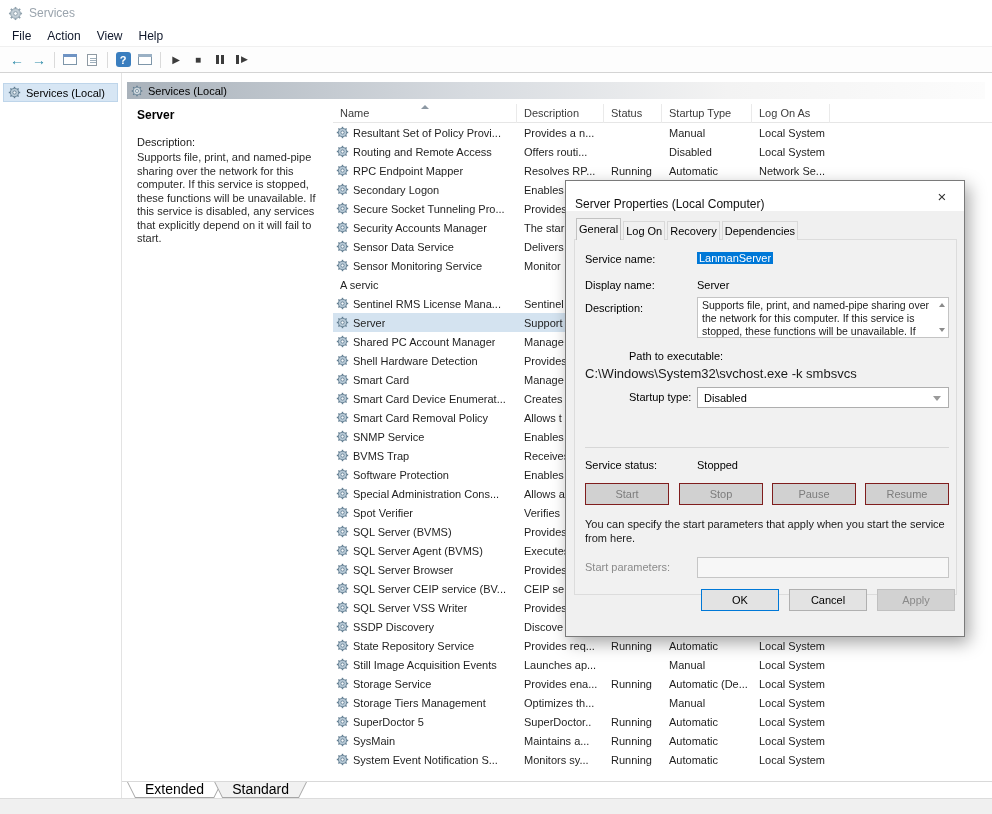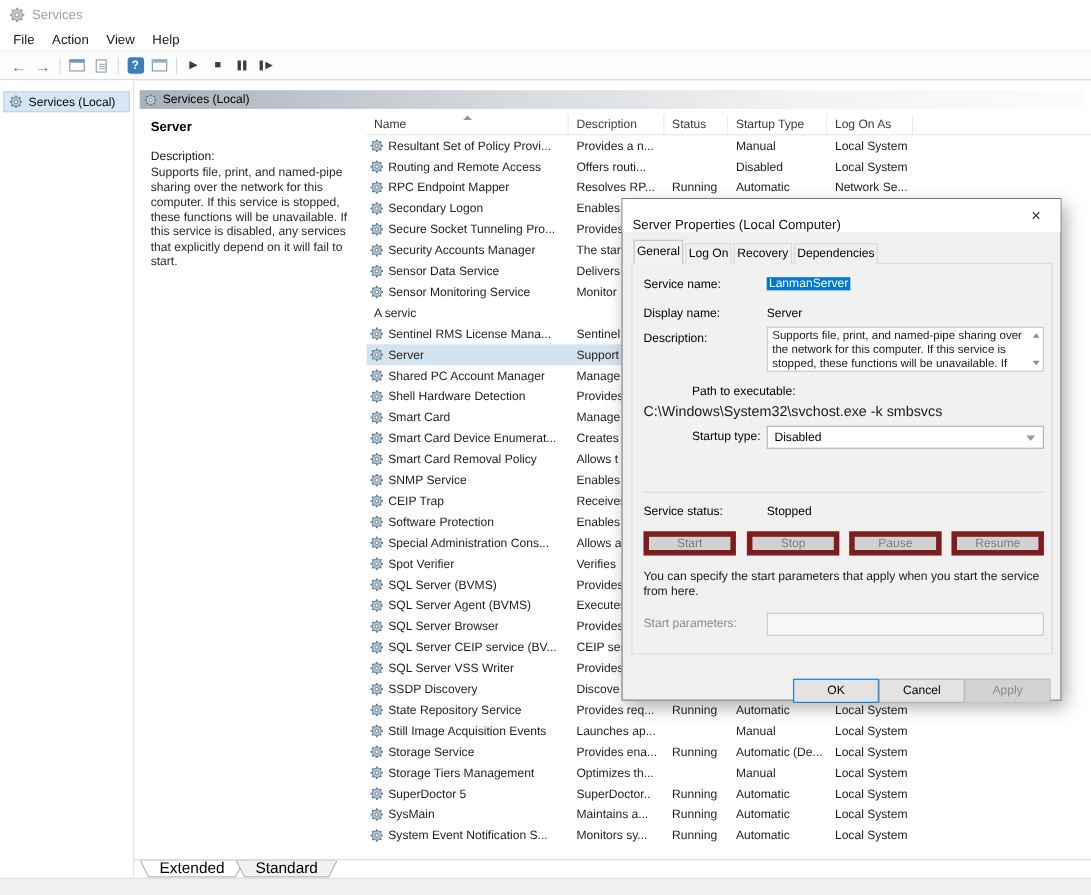--- a/index.html
+++ b/index.html
@@ -87,27 +87,27 @@
   .lab.dis{color:#8a8a8a;}
   .hl{background:#0078d7;color:#fff;padding:0 2px;}
   .dbox{position:absolute;left:122px;top:57px;width:252px;height:41px;background:#fff;border:1px solid #c4c4c4;overflow:hidden;
         font-size:10.5px;line-height:13px;padding:1px 14px 0 4px;color:#1a1a1a;}
   .scroll-up{position:absolute;right:3px;top:5px;width:0;height:0;border-left:3px solid transparent;border-right:3px solid transparent;border-bottom:4px solid #8a8a8a;}
   .scroll-down{position:absolute;right:3px;bottom:5px;width:0;height:0;border-left:3px solid transparent;border-right:3px solid transparent;border-top:4px solid #8a8a8a;}
   .pathval{position:absolute;left:10px;top:126px;font-size:13px;color:#1a1a1a;white-space:nowrap;}
   .combo{position:absolute;left:122px;top:147px;width:252px;height:21px;background:#fff;border:1px solid #aeaeae;display:flex;align-items:center;padding-left:6px;font-size:11px;}
   .combo-arrow{position:absolute;right:7px;top:8px;width:0;height:0;border-left:4px solid transparent;border-right:4px solid transparent;border-top:5px solid #9a9a9a;}
   .gsep{position:absolute;left:10px;top:207px;width:364px;height:1px;background:#d7d7d7;}
-  .sbtn{position:absolute;top:243px;width:84px;height:22px;background:#d1d1d1;border:5px solid #7f1d1d;color:#7d7d7d;font-size:11px;
+  .sbtn{position:absolute;top:243px;width:84px;height:22px;background:#d1d1d1;border:1px solid #7f1d1d;color:#7d7d7d;font-size:11px;
         display:flex;align-items:center;justify-content:center;}
   .sb0{left:10px}.sb1{left:104px}.sb2{left:197px}.sb3{left:290px}
   .help-text{position:absolute;left:10px;top:277px;width:366px;font-size:11px;line-height:14px;color:#1a1a1a;}
   .params-input{position:absolute;left:122px;top:317px;width:252px;height:21px;background:#f7f7f7;border:1px solid #c6c6c6;font-size:11px;padding-left:5px;
         font-family:"Liberation Sans","DejaVu Sans",sans-serif;color:#555;}
-  .d-footer{position:absolute;left:0;right:9px;top:436px;height:24px;display:flex;justify-content:flex-end;}
+  .d-footer{position:absolute;left:0;right:9px;top:408px;height:24px;display:flex;justify-content:flex-end;gap:10px;}
   .fbtn{width:78px;height:22px;font-size:11px;display:flex;align-items:center;justify-content:center;}
   .fbtn.ok{background:#e3e3e3;border:1px solid #0078d7;}
   .fbtn.cancel{background:#e3e3e3;border:1px solid #b0b0b0;}
   .fbtn.apply{background:#d2d2d2;border:1px solid #c0c0c0;color:#8a8a8a;}
 </style>
 </head>
 <body>
 
 <div class="titlebar">
   <span class="gear" style="width:15px;height:15px;">
@@ -572,21 +572,21 @@
               <g stroke="#5e7a8e" stroke-width="1.8">
                 <line x1="8" y1="1" x2="8" y2="15"></line>
                 <line x1="1" y1="8" x2="15" y2="8"></line>
                 <line x1="3" y1="3" x2="13" y2="13"></line>
                 <line x1="13" y1="3" x2="3" y2="13"></line>
               </g>
               <circle cx="8" cy="8" r="5.2" fill="#b7c9d6" stroke="#5e7a8e"></circle>
               <circle cx="8" cy="8" r="2" fill="#f4f8fb" stroke="#5e7a8e"></circle>
             </svg>
       </span>
-      <span style="overflow:hidden;white-space:nowrap;">CEIP Trap</span>
+      <span style="overflow:hidden;white-space:nowrap;">BVMS Trap</span>
     </span>
     <span class="cell c1">Receives</span>
     <span class="cell c2"></span>
     <span class="cell c3"></span>
     <span class="cell c4"></span>
   </div>
       <div class="lrow">
     <span class="cell c0">
       <span class="gear">
         <svg width="13" height="13" viewBox="0 0 16 16">

